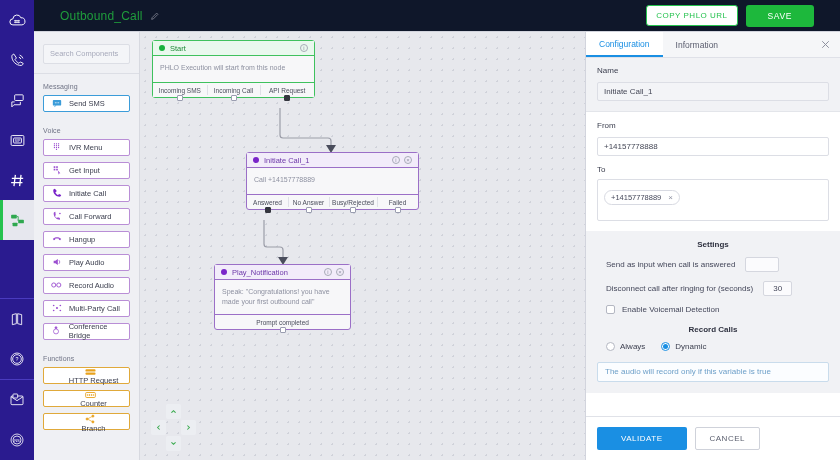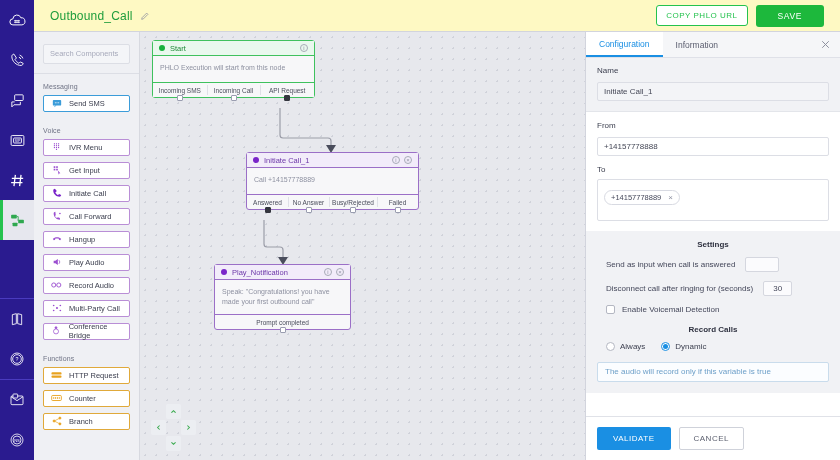--- a/index.html
+++ b/index.html
@@ -26,22 +26,22 @@
   .nav-item svg { display: block; }
   .nav-item.active { background: #e6e7ee; }
   .nav-item.active::before {
     content: ""; position: absolute; left: 0; top: 0; bottom: 0; width: 3px; background: #25c24e;
   }
   .nav-spacer { flex: 1; }
 
   
   .header {
     position: absolute; left: 34px; top: 0; width: 806px; height: 32px;
-    background: #fef9c3; border-bottom: 1px solid #d2d4dd;
-    display: flex; align-items: center; padding: 0 16px;
+    background: #0f172a; border-bottom: 1px solid #d2d4dd;
+    display: flex; align-items: center; padding: 0 26px;
   }
   .phlo-title {
     color: #1f9d3c; font-size: 12px; letter-spacing: .2px;
   }
   .edit-pencil { margin-left: 7px; display: flex; align-items: center; cursor: pointer; }
   .hdr-right { margin-left: auto; display: flex; align-items: center; gap: 8px; }
   .btn-copy {
     border: 1px solid #25c24e; color: #25c24e; background: #ffffff;
     font-size: 8px; letter-spacing: .5px; padding: 5px 9px; border-radius: 3px; cursor: pointer;
     font-family: "Liberation Sans", sans-serif;
@@ -69,21 +69,21 @@
   .group-label {
     font-size: 7px; color: #6f7385; padding: 9px 9px 5px 9px; letter-spacing: .1px;
   }
   .comp {
     margin: 0 9px 6px 9px; height: 17px; border-radius: 2px; background: #ffffff;
     display: flex; align-items: center; padding-left: 7px; cursor: pointer;
   }
   .comp-label { font-size: 7.5px; color: #3a3d4d; margin-left: 7px; }
   .comp.sms { border: 1px solid #3b9cd9; }
   .comp.voice { border: 1px solid #b98ed6; align-items: center; }
-  .comp.fn { border: 1px solid #e0a93a; }
+  .comp.fn { border: 1px solid #e0a93a; flex-direction: column; }
   .comp-ico { width: 11px; height: 11px; display: flex; align-items: center; justify-content: center; }
 
   
   .canvas {
     position: absolute; left: 140px; top: 32px; width: 445px; height: 428px;
     background-color: #e7e8ed;
     background-image: radial-gradient(#d0d2da 1px, transparent 1px);
     background-size: 11px 11px;
     overflow: hidden;
   }
@@ -219,21 +219,21 @@
     font-family: "Liberation Sans", sans-serif; outline: none;
   }
   .var-input::placeholder { color: #6ea0c9; }
 
   .cfg-footer {
     height: 44px; border-top: 1px solid #e0e2e8; background: #ffffff;
     display: flex; align-items: center; padding-left: 11px; gap: 8px;
   }
   .btn-validate {
     background: #1a8fe3; color: #ffffff; border: none; border-radius: 2px;
-    font-size: 8px; letter-spacing: .5px; padding: 7px 16px; cursor: pointer;
+    font-size: 8px; letter-spacing: .5px; padding: 7px 24px; cursor: pointer;
     font-family: "Liberation Sans", sans-serif;
   }
   .btn-cancel {
     background: #ffffff; color: #6d7competitor; border: 1px solid #cfd2da; border-radius: 2px;
     color: #5d6170; font-size: 8px; letter-spacing: .5px; padding: 6px 14px; cursor: pointer;
     font-family: "Liberation Sans", sans-serif;
   }
 </style>
 </head>
 <body>

